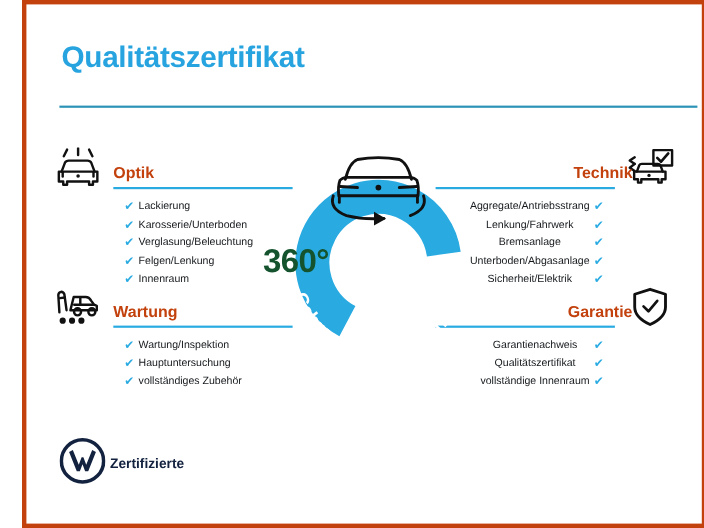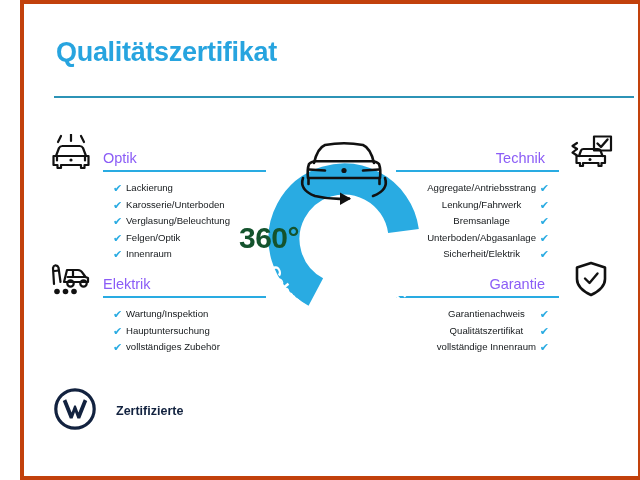--- a/index.html
+++ b/index.html
@@ -49,26 +49,26 @@
     height:40px;
   }
   .sec-icon{
     position:absolute;top:0;
     width:46px;height:40px;
   }
   .col-left .sec-icon{left:0;}
   .col-right .sec-icon{right:0;}
   .sec-title{
     position:absolute;top:16px;
-    font-size:14.5px;font-weight:normal;
-    color:#8b5cf6;
+    font-size:14.5px;font-weight:bold;
+    color:#c2410c;
     white-space:nowrap;
   }
   .col-left .sec-title{left:55px;}
-  .col-right .sec-title{right:69px;}
+  .col-right .sec-title{right:39px;}
 
   .sec-underline{
     position:absolute;
     height:2px;background:#29ABE2;
   }
   .col-left .sec-underline{left:55px;top:36px;width:163px;}
   .col-right .sec-underline{right:55px;top:36px;width:163px;}
 
   .sec-list{
     list-style:none;margin:0;padding:0;
@@ -103,22 +103,22 @@
     position:absolute;
     left:0;right:0;top:95px;
     text-align:left;
     font-size:30px;font-weight:bold;
     color:#14532d;
     letter-spacing:-0.5px;
   }
 
   
   .footer{
-    position:absolute;left:30px;top:384px;
-    display:flex;align-items:center;gap:20px;
+    position:absolute;left:30px;top:394px;
+    display:flex;align-items:center;gap:4px;
   }
   .vw-text{
     font-size:12.5px;font-weight:bold;
     line-height:15px;
     color:#12223F;
     white-space:pre-line;
   }
 </style>
 </head>
 <body>
@@ -146,21 +146,21 @@
           <circle cx="23" cy="26" r="1.6" fill="#111"></circle>
         </svg>
       </div>
       <div class="sec-title">Optik</div>
       <div class="sec-underline"></div>
     </div>
     <ul class="sec-list">
       <li><span class="chk">✔</span><span>Lackierung</span></li>
       <li><span class="chk">✔</span><span>Karosserie/Unterboden</span></li>
       <li><span class="chk">✔</span><span>Verglasung/Beleuchtung</span></li>
-      <li><span class="chk">✔</span><span>Felgen/Optik</span></li>
+      <li><span class="chk">✔</span><span>Felgen/Lenkung</span></li>
       <li><span class="chk">✔</span><span>Innenraum</span></li>
     </ul>
   </div>
 
   <div class="col col-left sec-wartung">
     <div class="sec-head">
       <div class="sec-icon">
         <svg width="46" height="40" viewBox="0 0 46 40">
           <g fill="none" stroke="#111" stroke-width="2.2" stroke-linejoin="round" stroke-linecap="round">
             <path d="M6 24 L5 8 Q5.3 5.8 7.5 5.3 Q9.8 5.5 10.5 7.5 L12.5 22"></path>
@@ -169,21 +169,21 @@
             <line x1="25" y1="10.5" x2="25" y2="17"></line>
             <line x1="19.5" y1="17" x2="37" y2="17"></line>
           </g>
           <circle cx="22.5" cy="23.5" r="3.2" fill="none" stroke="#111" stroke-width="2.2"></circle>
           <circle cx="35.5" cy="23.5" r="3.2" fill="none" stroke="#111" stroke-width="2.2"></circle>
           <circle cx="9" cy="31.5" r="2.8" fill="#111"></circle>
           <circle cx="17.5" cy="31.5" r="2.8" fill="#111"></circle>
           <circle cx="26" cy="31.5" r="2.8" fill="#111"></circle>
         </svg>
       </div>
-      <div class="sec-title">Elektrik</div>
+      <div class="sec-title">Wartung</div>
       <div class="sec-underline"></div>
     </div>
     <ul class="sec-list">
       <li><span class="chk">✔</span><span>Wartung/Inspektion</span></li>
       <li><span class="chk">✔</span><span>Hauptuntersuchung</span></li>
       <li><span class="chk">✔</span><span>vollständiges Zubehör</span></li>
     </ul>
   </div>
 
   <div class="col col-right sec-technik">

